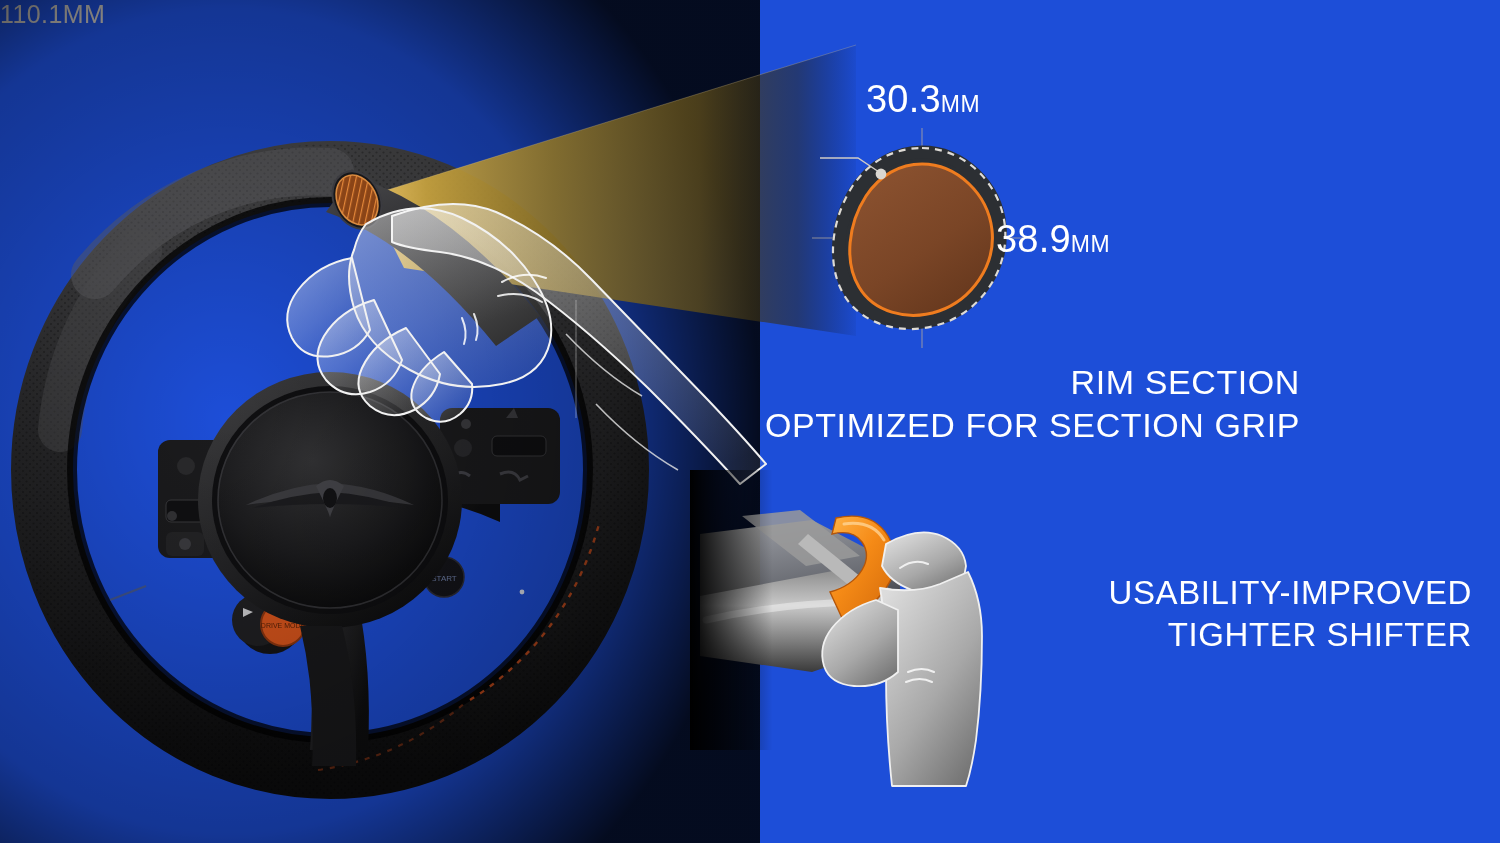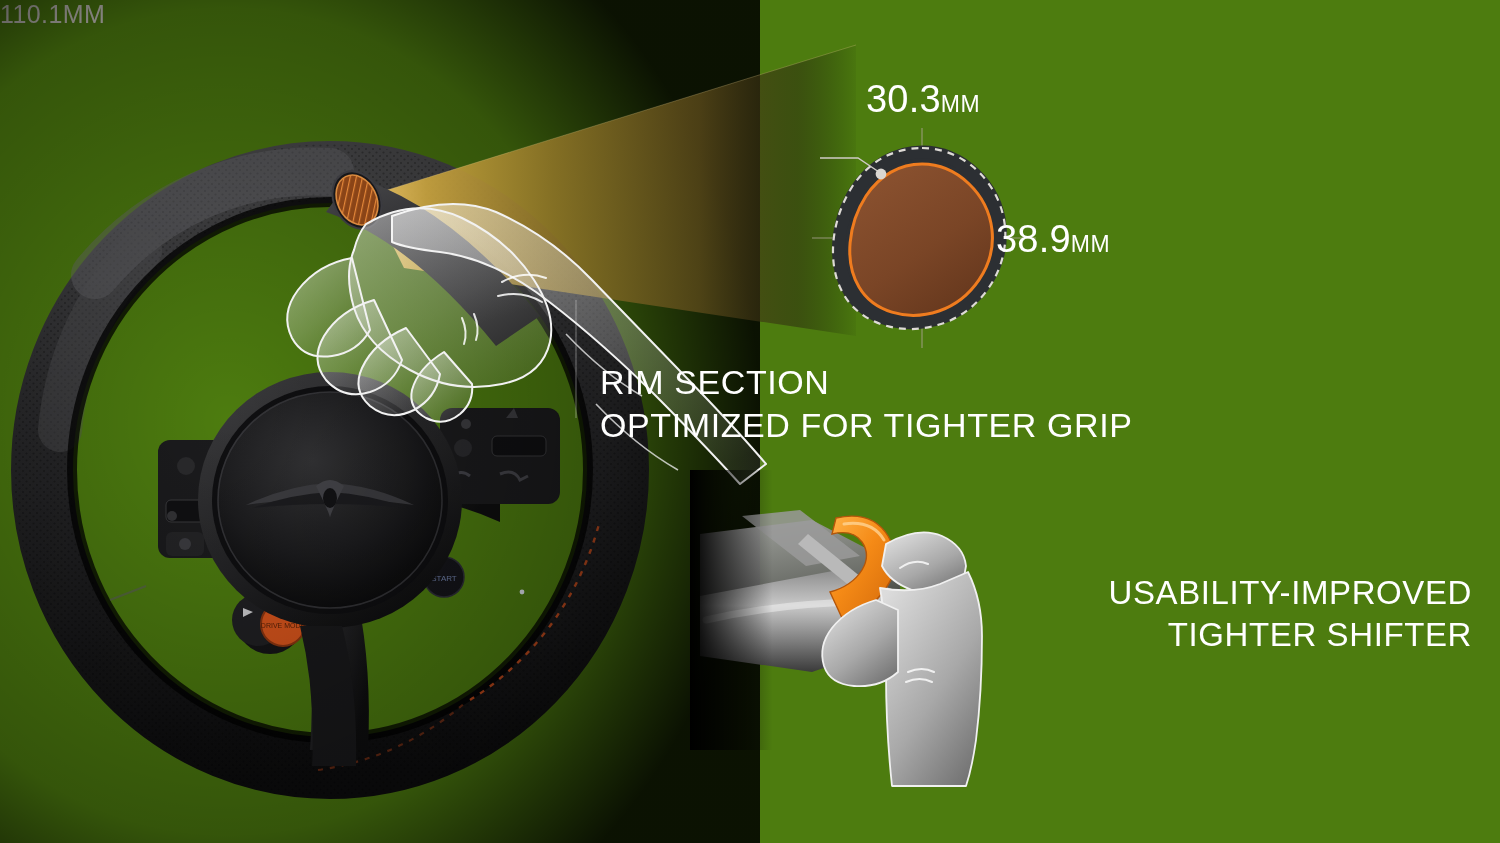--- a/index.html
+++ b/index.html
@@ -1,32 +1,32 @@
 <!DOCTYPE html>
 <html><head>
 <meta charset="utf-8">
 <title>Steering Wheel Ergonomics Slide</title>
 <style>
   html,body{margin:0;padding:0;background:#000;}
   body{width:1500px;height:843px;overflow:hidden;
        font-family:"Liberation Sans","DejaVu Sans",sans-serif;}
-  #slide{position:relative;width:1500px;height:843px;background:#4d7c0f;overflow:hidden;}
+  #slide{position:relative;width:1500px;height:843px;background:#1d4ed8;overflow:hidden;}
   .layer{position:absolute;top:0;left:0;width:1500px;height:843px;}
   svg{display:block;}
 
   
   .dim{position:absolute;color:#fff;white-space:nowrap;letter-spacing:.2px;}
   .dim .num{font-size:38px;font-weight:400;}
   .dim .unit{font-size:23px;font-weight:400;letter-spacing:.5px;}
   #dim-top{left:866px;top:78px;}
   #dim-right{left:996px;top:218px;}
   #dim-circ{left:714px;top:146px;color:#cfcbc6;font-size:25px;letter-spacing:.4px;}
 
   
-  .caption{position:absolute;color:#fff;text-align:left;
+  .caption{position:absolute;color:#fff;text-align:right;
            font-size:34px;line-height:1.26;letter-spacing:.6px;font-weight:400;}
   #caption-rim{left:600px;top:361px;width:700px;}
   #caption-paddle{left:1042px;top:572px;width:430px;text-align:right;
                   font-size:33px;line-height:1.28;}
 </style>
 </head>
 <body>
 
 <div id="slide">
 
@@ -384,21 +384,21 @@
   </div>
 
   <div class="dim" id="dim-right">
     <span class="num">38.9</span><span class="unit">MM</span>
   </div>
 
   <div id="dim-circ">110.1MM</div>
 
   <div class="caption" id="caption-rim">
     <div>RIM SECTION</div>
-    <div>OPTIMIZED FOR TIGHTER GRIP</div>
+    <div>OPTIMIZED FOR SECTION GRIP</div>
   </div>
 
   <div class="caption" id="caption-paddle">
     <div>USABILITY-IMPROVED</div>
     <div>TIGHTER SHIFTER</div>
   </div>
 
 </div>
 
 </body></html>

